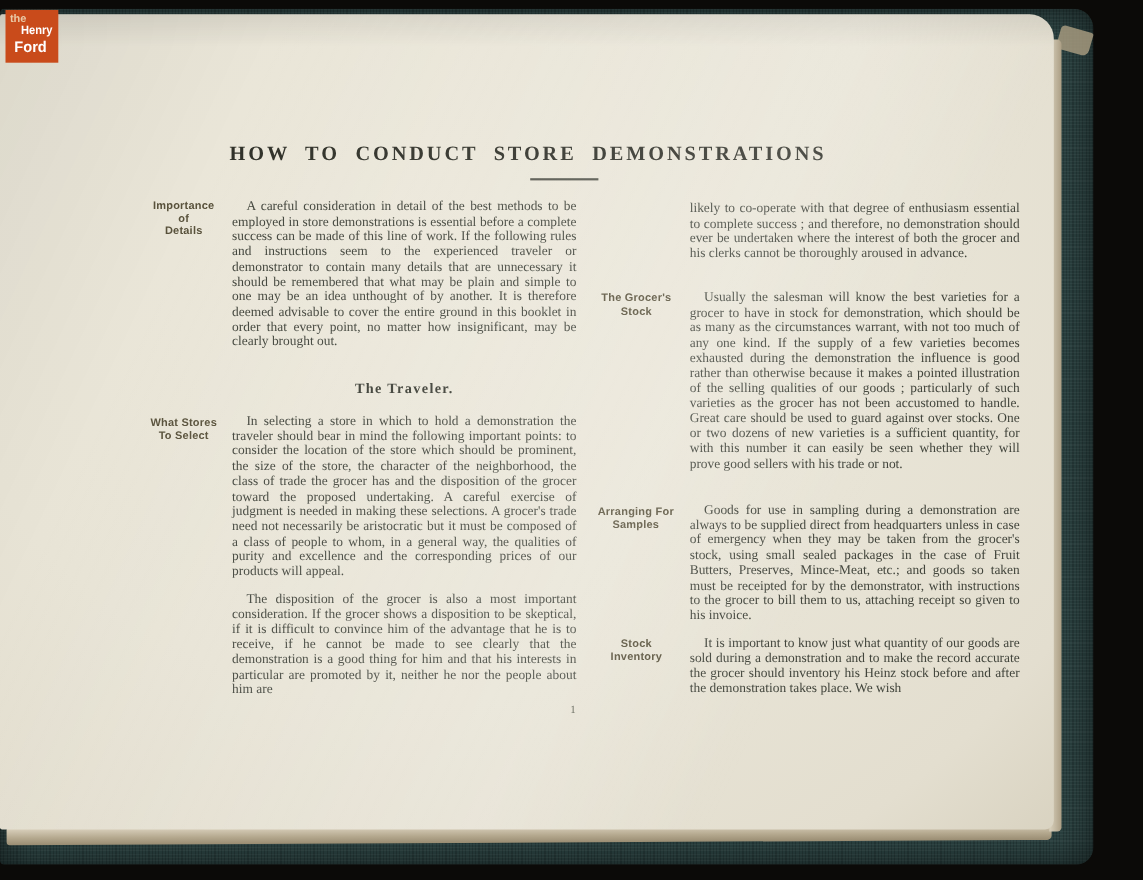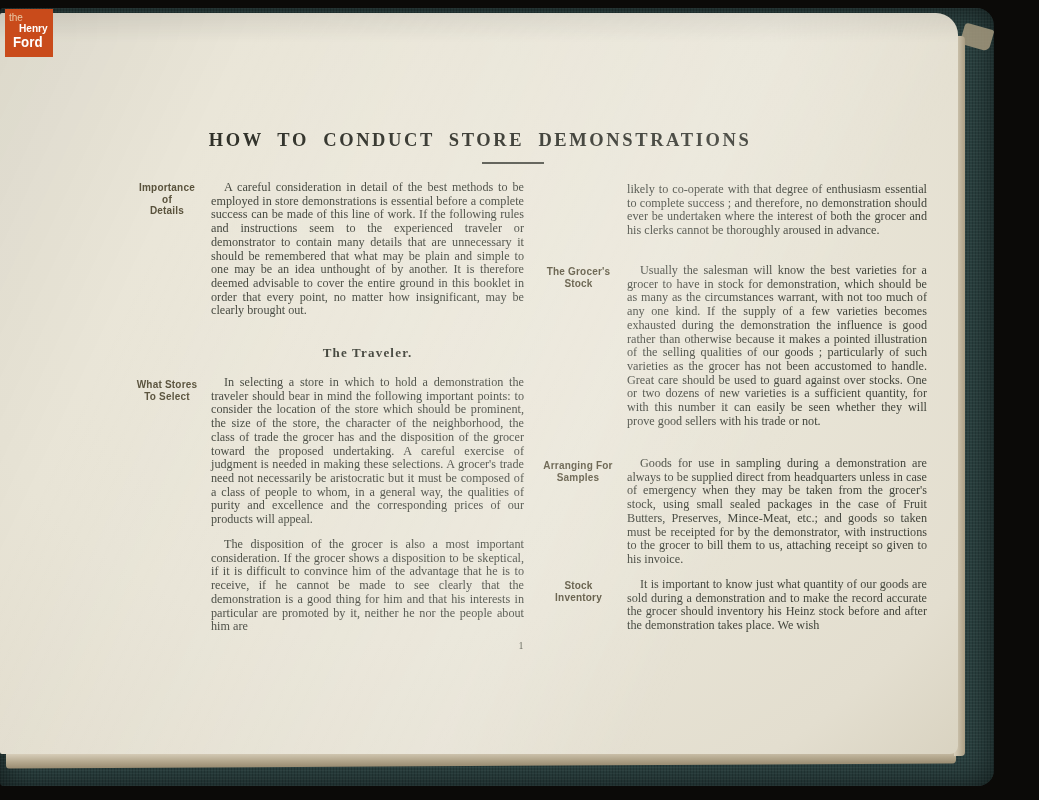--- a/index.html
+++ b/index.html
@@ -44,21 +44,21 @@
   .indent{text-indent:13px;}
 
   .subhead{position:absolute;left:211px;width:313px;text-align:center;font-weight:bold;
         font-size:13px;letter-spacing:1.2px;color:#3a3c33;}
 
   .folio{position:absolute;left:513px;top:627px;width:16px;text-align:center;font-size:10px;color:#5a5c50;}
 
   
   .logo{position:absolute;left:5px;top:9px;width:48px;height:48px;background:#c94b1b;
         font-family:"Liberation Sans", sans-serif;color:#ffffff;}
-  .logo .the{position:absolute;left:4px;top:3px;font-size:10px;font-weight:normal;color:#e9c9a6;}
+  .logo .the{position:absolute;left:4px;top:3px;font-size:10px;font-weight:bold;color:#e9c9a6;}
   .logo .henry{position:absolute;left:14px;top:13px;font-size:11px;font-weight:bold;transform:scaleX(.92);transform-origin:left;}
   .logo .ford{position:absolute;left:8px;top:25px;font-size:14px;font-weight:bold;transform:scaleX(.95);transform-origin:left;}
 </style>
 </head>
 <body>
 
 <div class="stage">
 
   <div class="cover"></div>
   <div class="cover-tear"></div>

